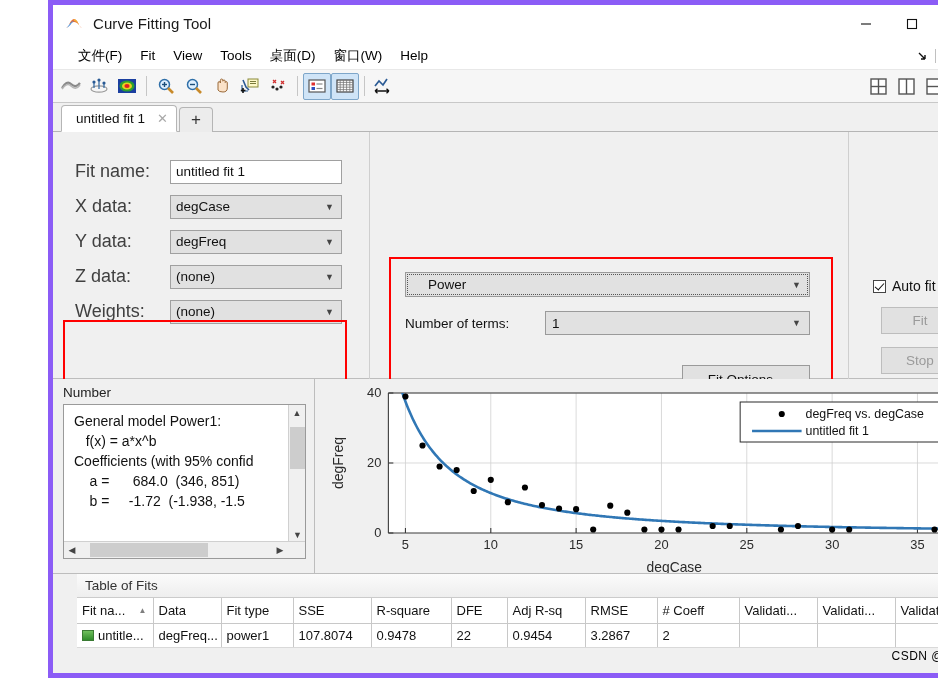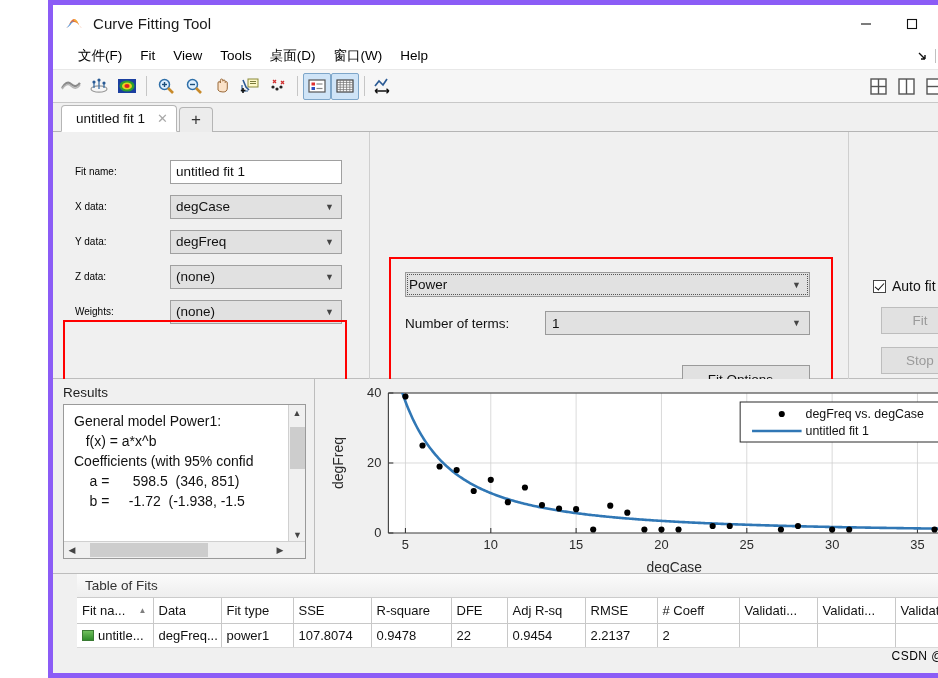--- a/index.html
+++ b/index.html
@@ -161,22 +161,22 @@
   .form-col {
     position: absolute; left: 22px; top: 28px;
     width: 280px;
   }
   .frow {
     display: flex; align-items: center;
     height: 23px; margin-bottom: 12px;
   }
   .flabel {
     width: 95px;
-    font-size: 10px;
-    color: #000000;
+    font-size: 18px;
+    color: #404040;
     text-align: left;
   }
   .ftext {
     width: 172px; height: 24px;
     background: #ffffff;
     border: 1px solid #a0a0a0;
     font-size: 13.5px;
     color: #111;
     padding: 0 5px;
     line-height: 22px;
@@ -216,21 +216,21 @@
 
   
   .fitpanel {
     position: absolute; left: 352px; top: 140px; width: 414px;
   }
   .fitsel-main {
     width: 405px; height: 25px;
     background: #e1e1e1;
     border: 1px solid #9a9a9a;
     display: flex; align-items: center;
-    padding: 0 3px;
+    padding: 0 22px;
     font-size: 13.5px; color: #111;
     position: relative;
     outline: 1px dotted #555;
     outline-offset: -3px;
     cursor: default;
   }
   .fitsel-main .chev { position: absolute; right: 8px; font-size: 9px; color: #444; }
   .frow2 { display: flex; align-items: center; margin-top: 14px; }
   .frow2 .lbl { width: 140px; font-size: 13.5px; color: #111; }
   .terms-sel {
@@ -698,26 +698,26 @@
         <span class="chkbox checked"></span>
         <span>Auto fit</span>
       </div>
       <div class="act-btn">Fit</div>
       <div class="act-btn">Stop</div>
     </div>
   </div>
 
   <div class="midarea">
     <div class="results-pane">
-      <div class="pane-title">Results</div>
+      <div class="pane-title">Number</div>
       <div class="results-box">
         <div class="results-text">General model Power1:
    f(x) = a*x^b
 Coefficients (with 95% confid
-    a =      598.5  (346, 851)
+    a =      684.0  (346, 851)
     b =     -1.72  (-1.938, -1.5</div>
         <div class="vscroll">
           <div class="arrow">▲</div>
           <div class="thumb"></div>
           <div class="arrow bot">▼</div>
         </div>
         <div class="hscroll">
           <div class="arrow" style="left:0;">◀</div>
           <div class="thumb"></div>
           <div class="arrow" style="right:17px;">▶</div>
@@ -843,21 +843,21 @@
       </thead>
       <tbody>
         <tr>
           <td><span class="swatch"></span><span>untitle...</span></td>
           <td>degFreq...</td>
           <td>power1</td>
           <td>107.8074</td>
           <td>0.9478</td>
           <td>22</td>
           <td>0.9454</td>
-          <td>2.2137</td>
+          <td>3.2867</td>
           <td>2</td>
           <td></td>
           <td></td>
           <td></td>
         </tr>
       </tbody>
     </table>
     <div class="watermark">CSDN @入流</div>
   </div>
 

